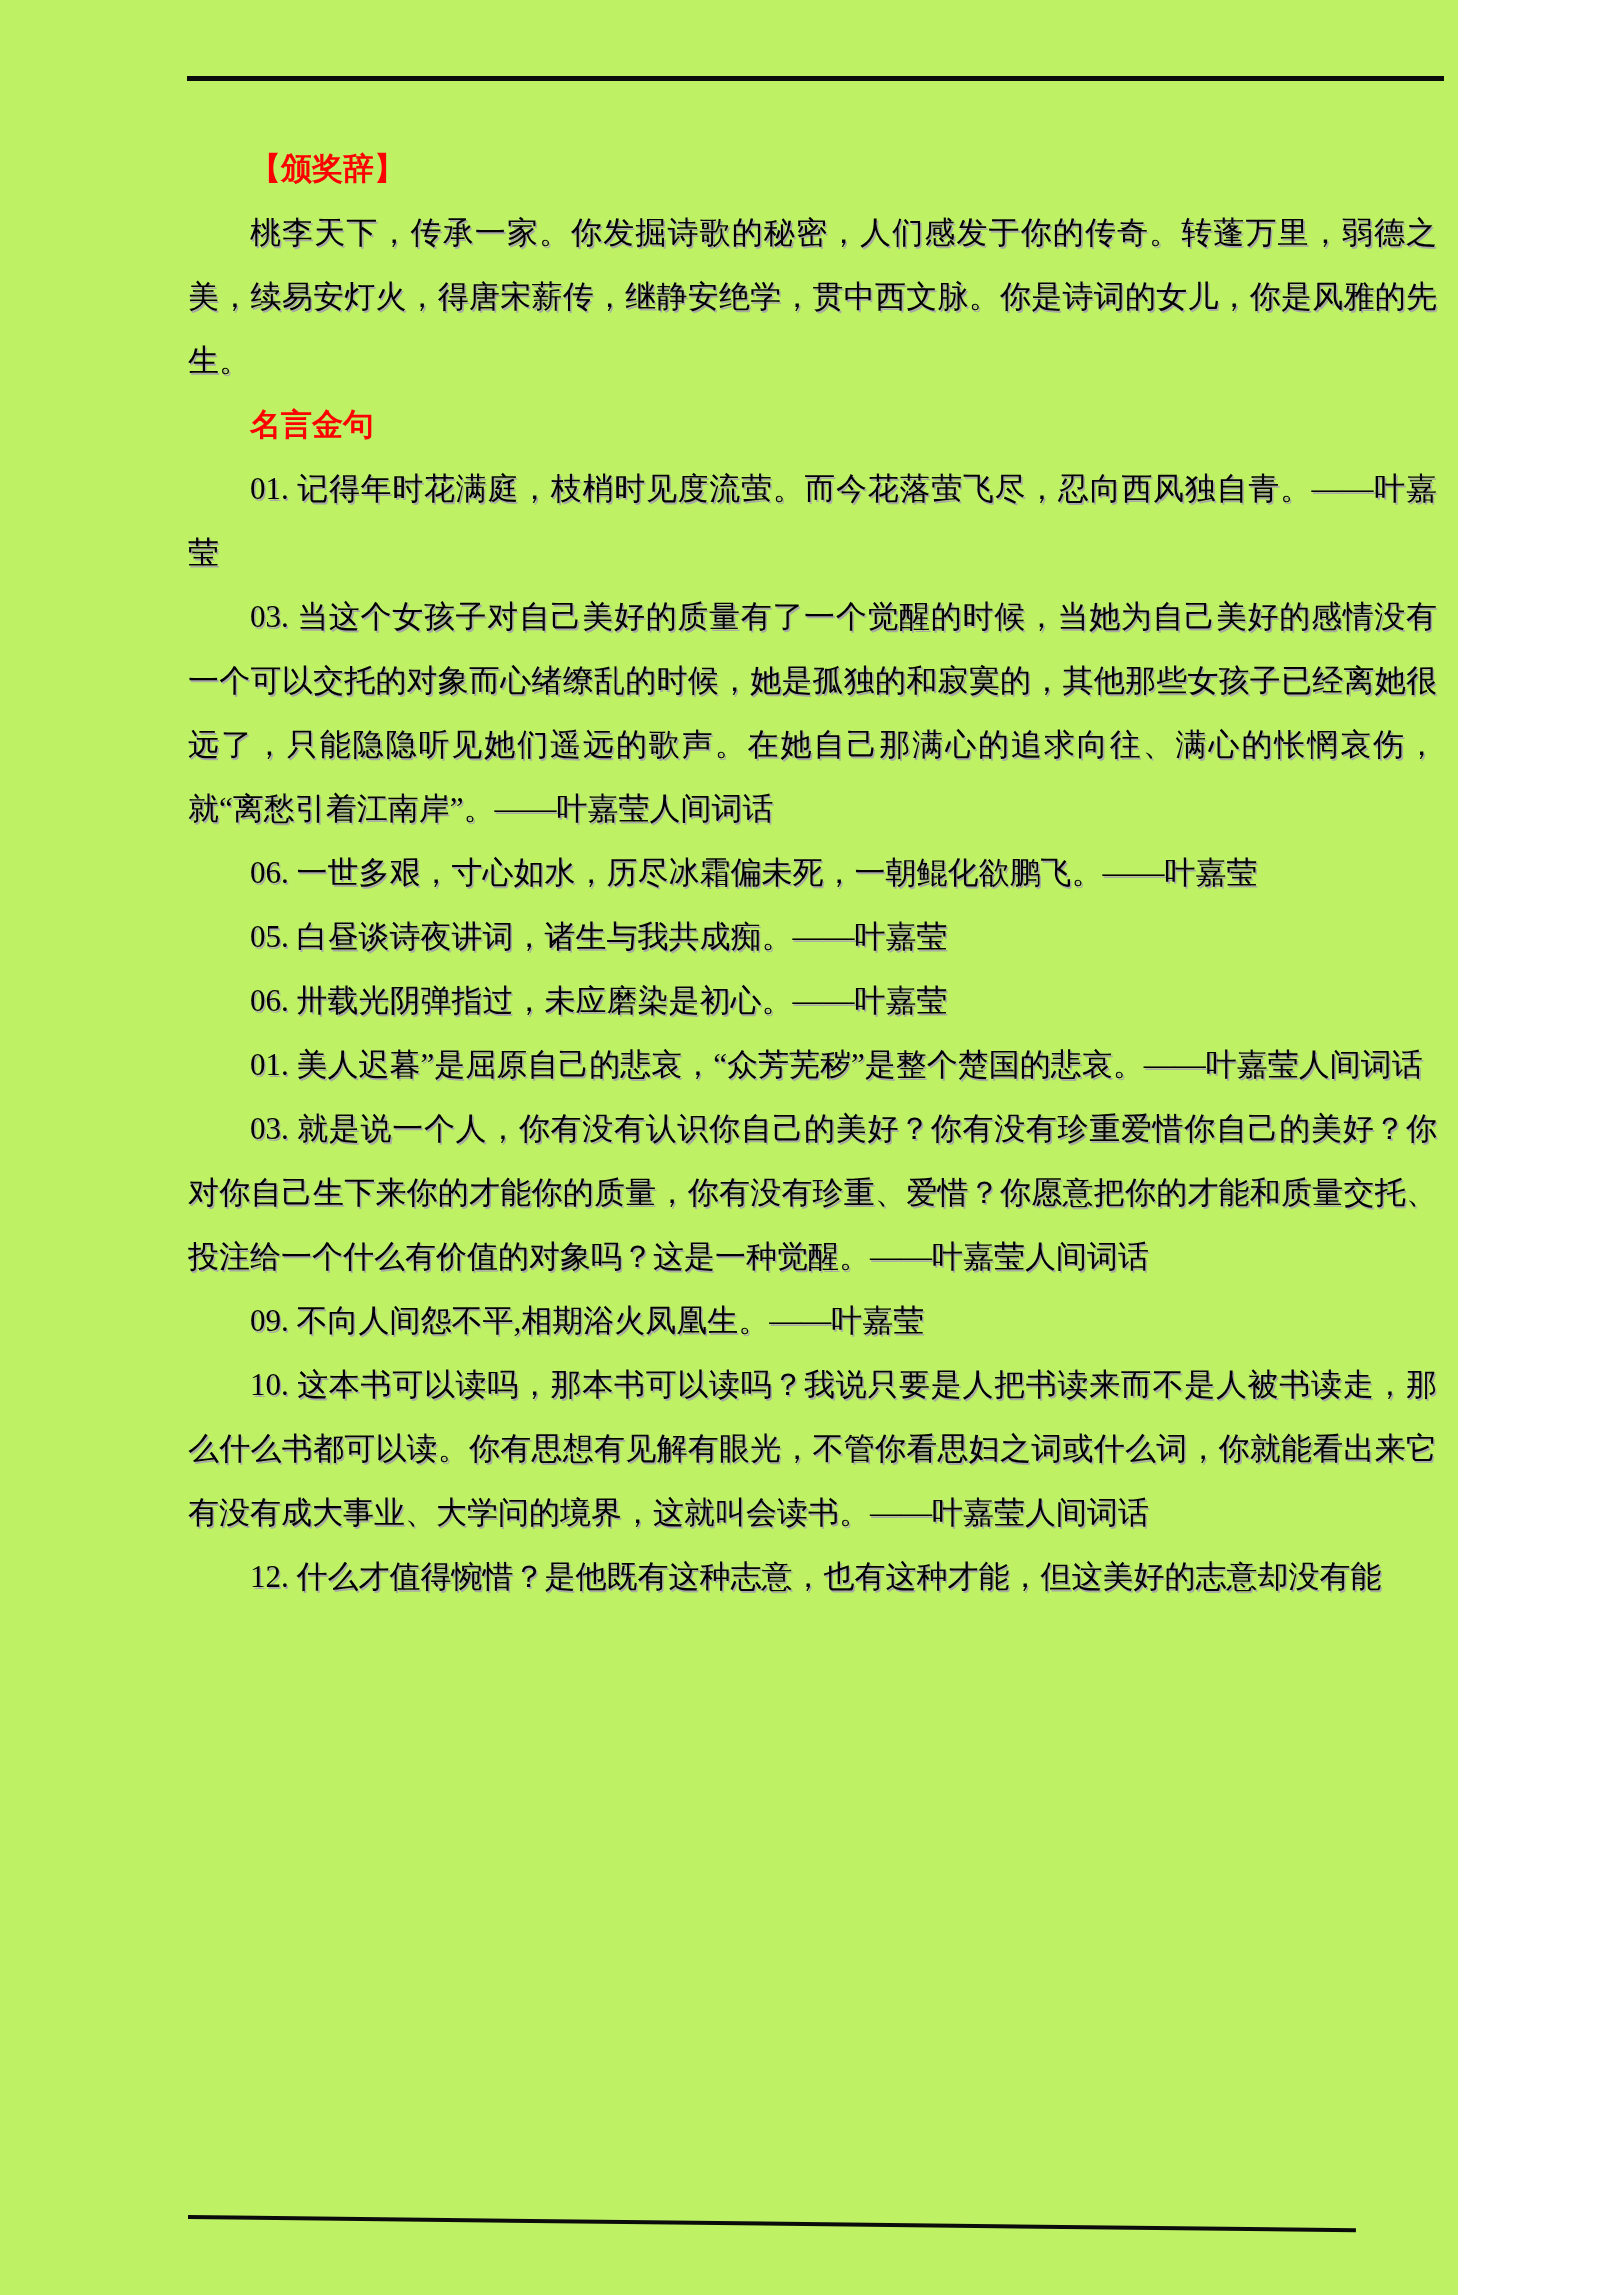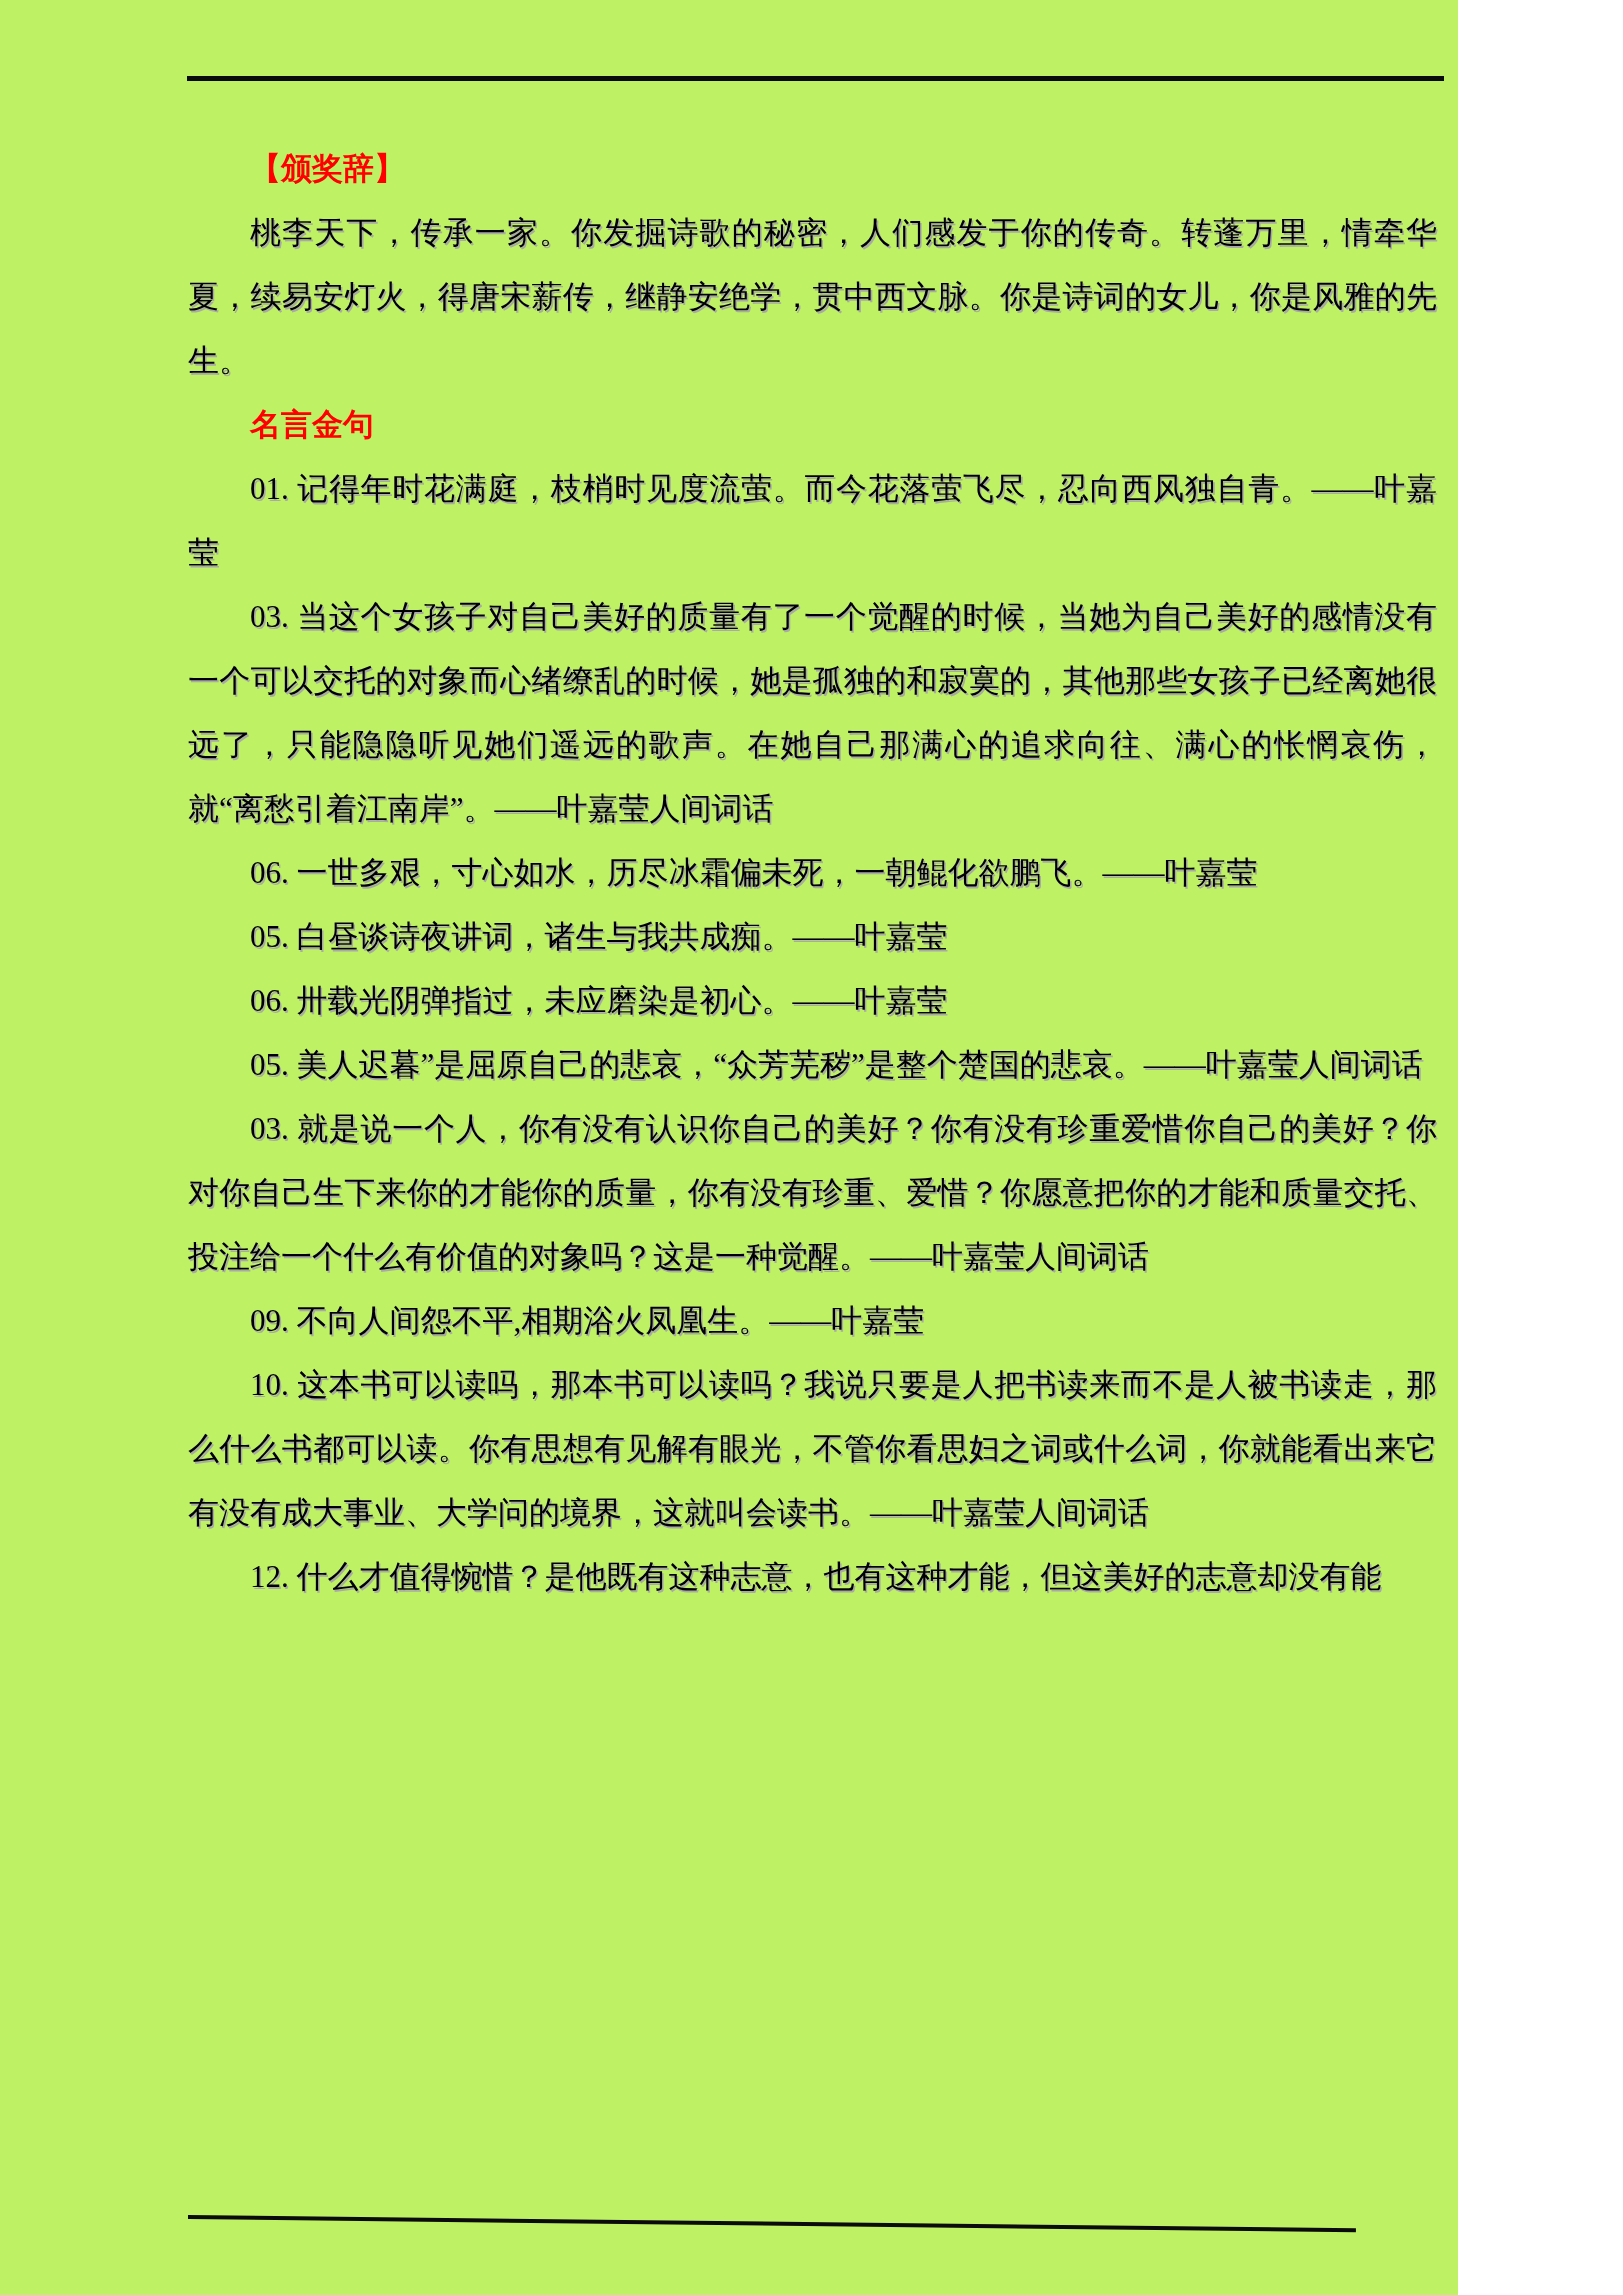--- a/index.html
+++ b/index.html
@@ -61,28 +61,28 @@
 </style>
 </head>
 <body>
 
 <div class="page">
 
   <div class="rule rule-top"></div>
 
   <div class="content">
     <p class="heading">【颁奖辞】</p>
-    <p class="para">桃李天下，传承一家。你发掘诗歌的秘密，人们感发于你的传奇。转蓬万里，情牵华夏，续易安灯火，得唐宋薪传，继静安绝学，贯中西文脉。你是诗词的女儿，你是风雅的先生。</p>
+    <p class="para">桃李天下，传承一家。你发掘诗歌的秘密，人们感发于你的传奇。转蓬万里，弱德之美，续易安灯火，得唐宋薪传，继静安绝学，贯中西文脉。你是诗词的女儿，你是风雅的先生。</p>
     <p class="heading">名言金句</p>
     <p class="para">01. 记得年时花满庭，枝梢时见度流萤。而今花落萤飞尽，忍向西风独自青。——叶嘉莹</p>
     <p class="para">03. 当这个女孩子对自己美好的质量有了一个觉醒的时候，当她为自己美好的感情没有一个可以交托的对象而心绪缭乱的时候，她是孤独的和寂寞的，其他那些女孩子已经离她很远了，只能隐隐听见她们遥远的歌声。在她自己那满心的追求向往、满心的怅惘哀伤，就“离愁引着江南岸”。——叶嘉莹人间词话</p>
     <p class="para">06. 一世多艰，寸心如水，历尽冰霜偏未死，一朝鲲化欲鹏飞。——叶嘉莹</p>
     <p class="para">05. 白昼谈诗夜讲词，诸生与我共成痴。——叶嘉莹</p>
     <p class="para">06. 卅载光阴弹指过，未应磨染是初心。——叶嘉莹</p>
-    <p class="para">05. 美人迟暮”是屈原自己的悲哀，“众芳芜秽”是整个楚国的悲哀。——叶嘉莹人间词话</p>
+    <p class="para">01. 美人迟暮”是屈原自己的悲哀，“众芳芜秽”是整个楚国的悲哀。——叶嘉莹人间词话</p>
     <p class="para">03. 就是说一个人，你有没有认识你自己的美好？你有没有珍重爱惜你自己的美好？你对你自己生下来你的才能你的质量，你有没有珍重、爱惜？你愿意把你的才能和质量交托、投注给一个什么有价值的对象吗？这是一种觉醒。——叶嘉莹人间词话</p>
     <p class="para">09. 不向人间怨不平,相期浴火凤凰生。——叶嘉莹</p>
     <p class="para">10. 这本书可以读吗，那本书可以读吗？我说只要是人把书读来而不是人被书读走，那么什么书都可以读。你有思想有见解有眼光，不管你看思妇之词或什么词，你就能看出来它有没有成大事业、大学问的境界，这就叫会读书。——叶嘉莹人间词话</p>
     <p class="para">12. 什么才值得惋惜？是他既有这种志意，也有这种才能，但这美好的志意却没有能</p>
   </div>
 
   <div class="rule rule-bottom"></div>
 
 </div>
 

